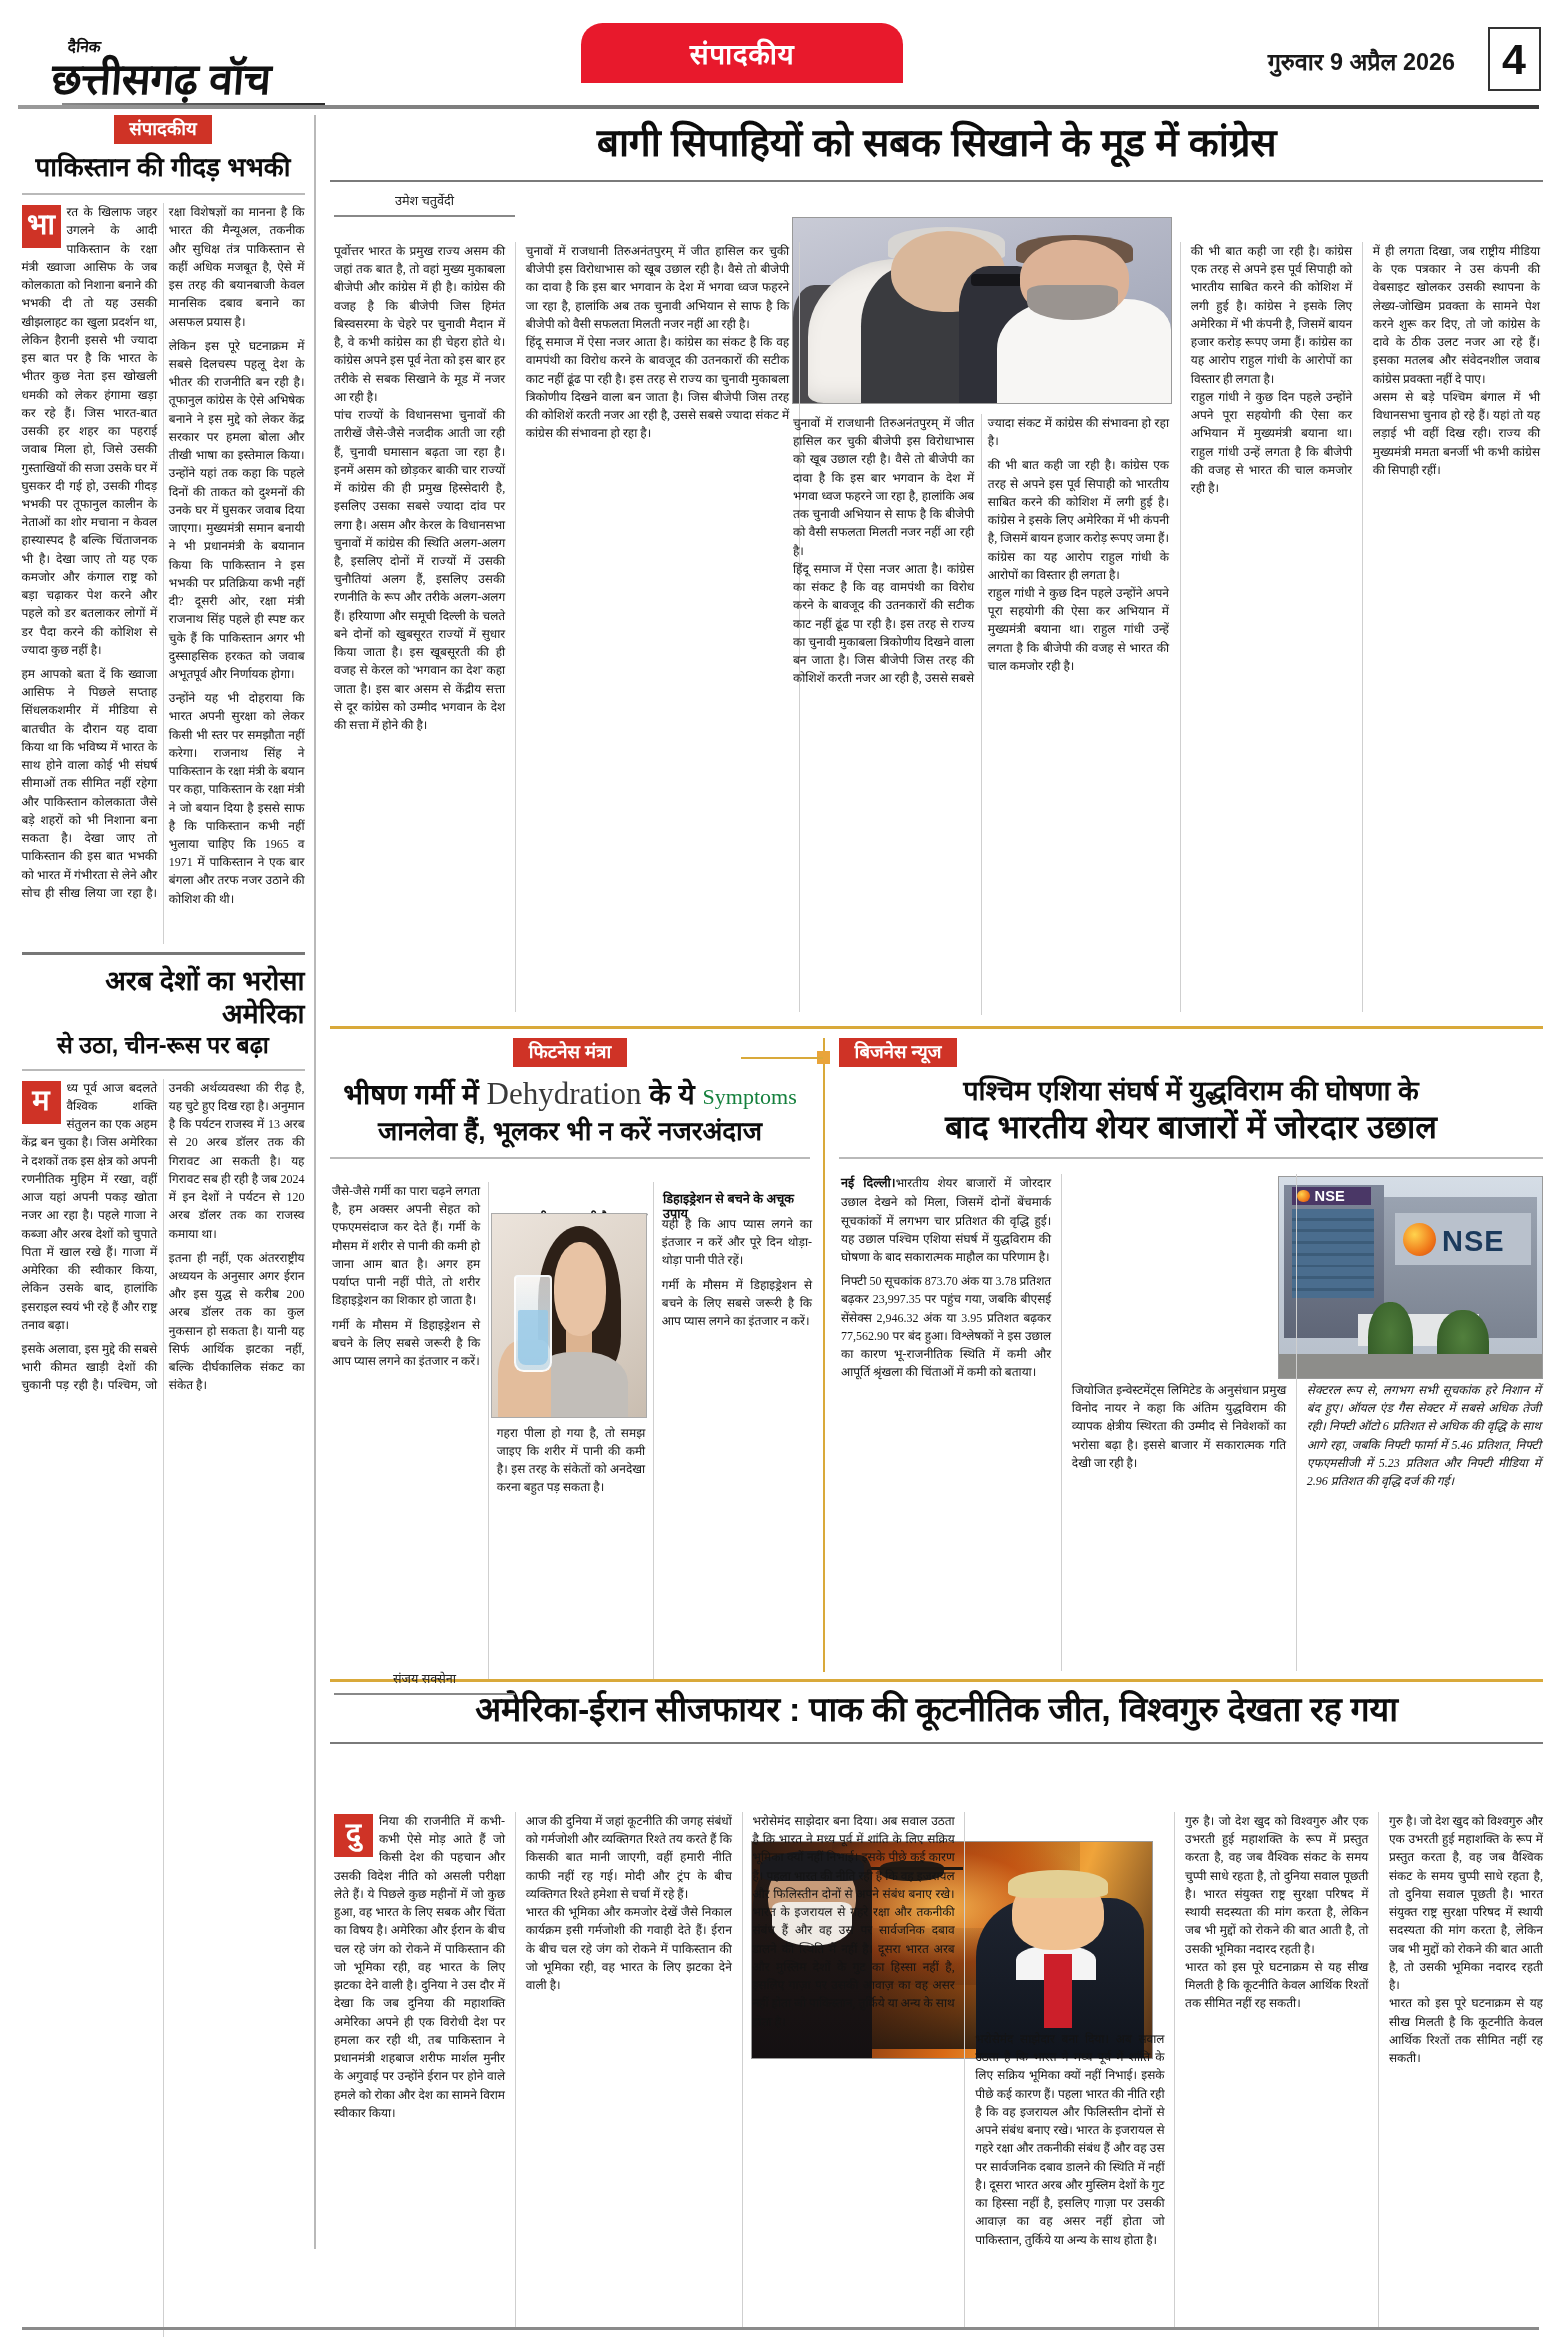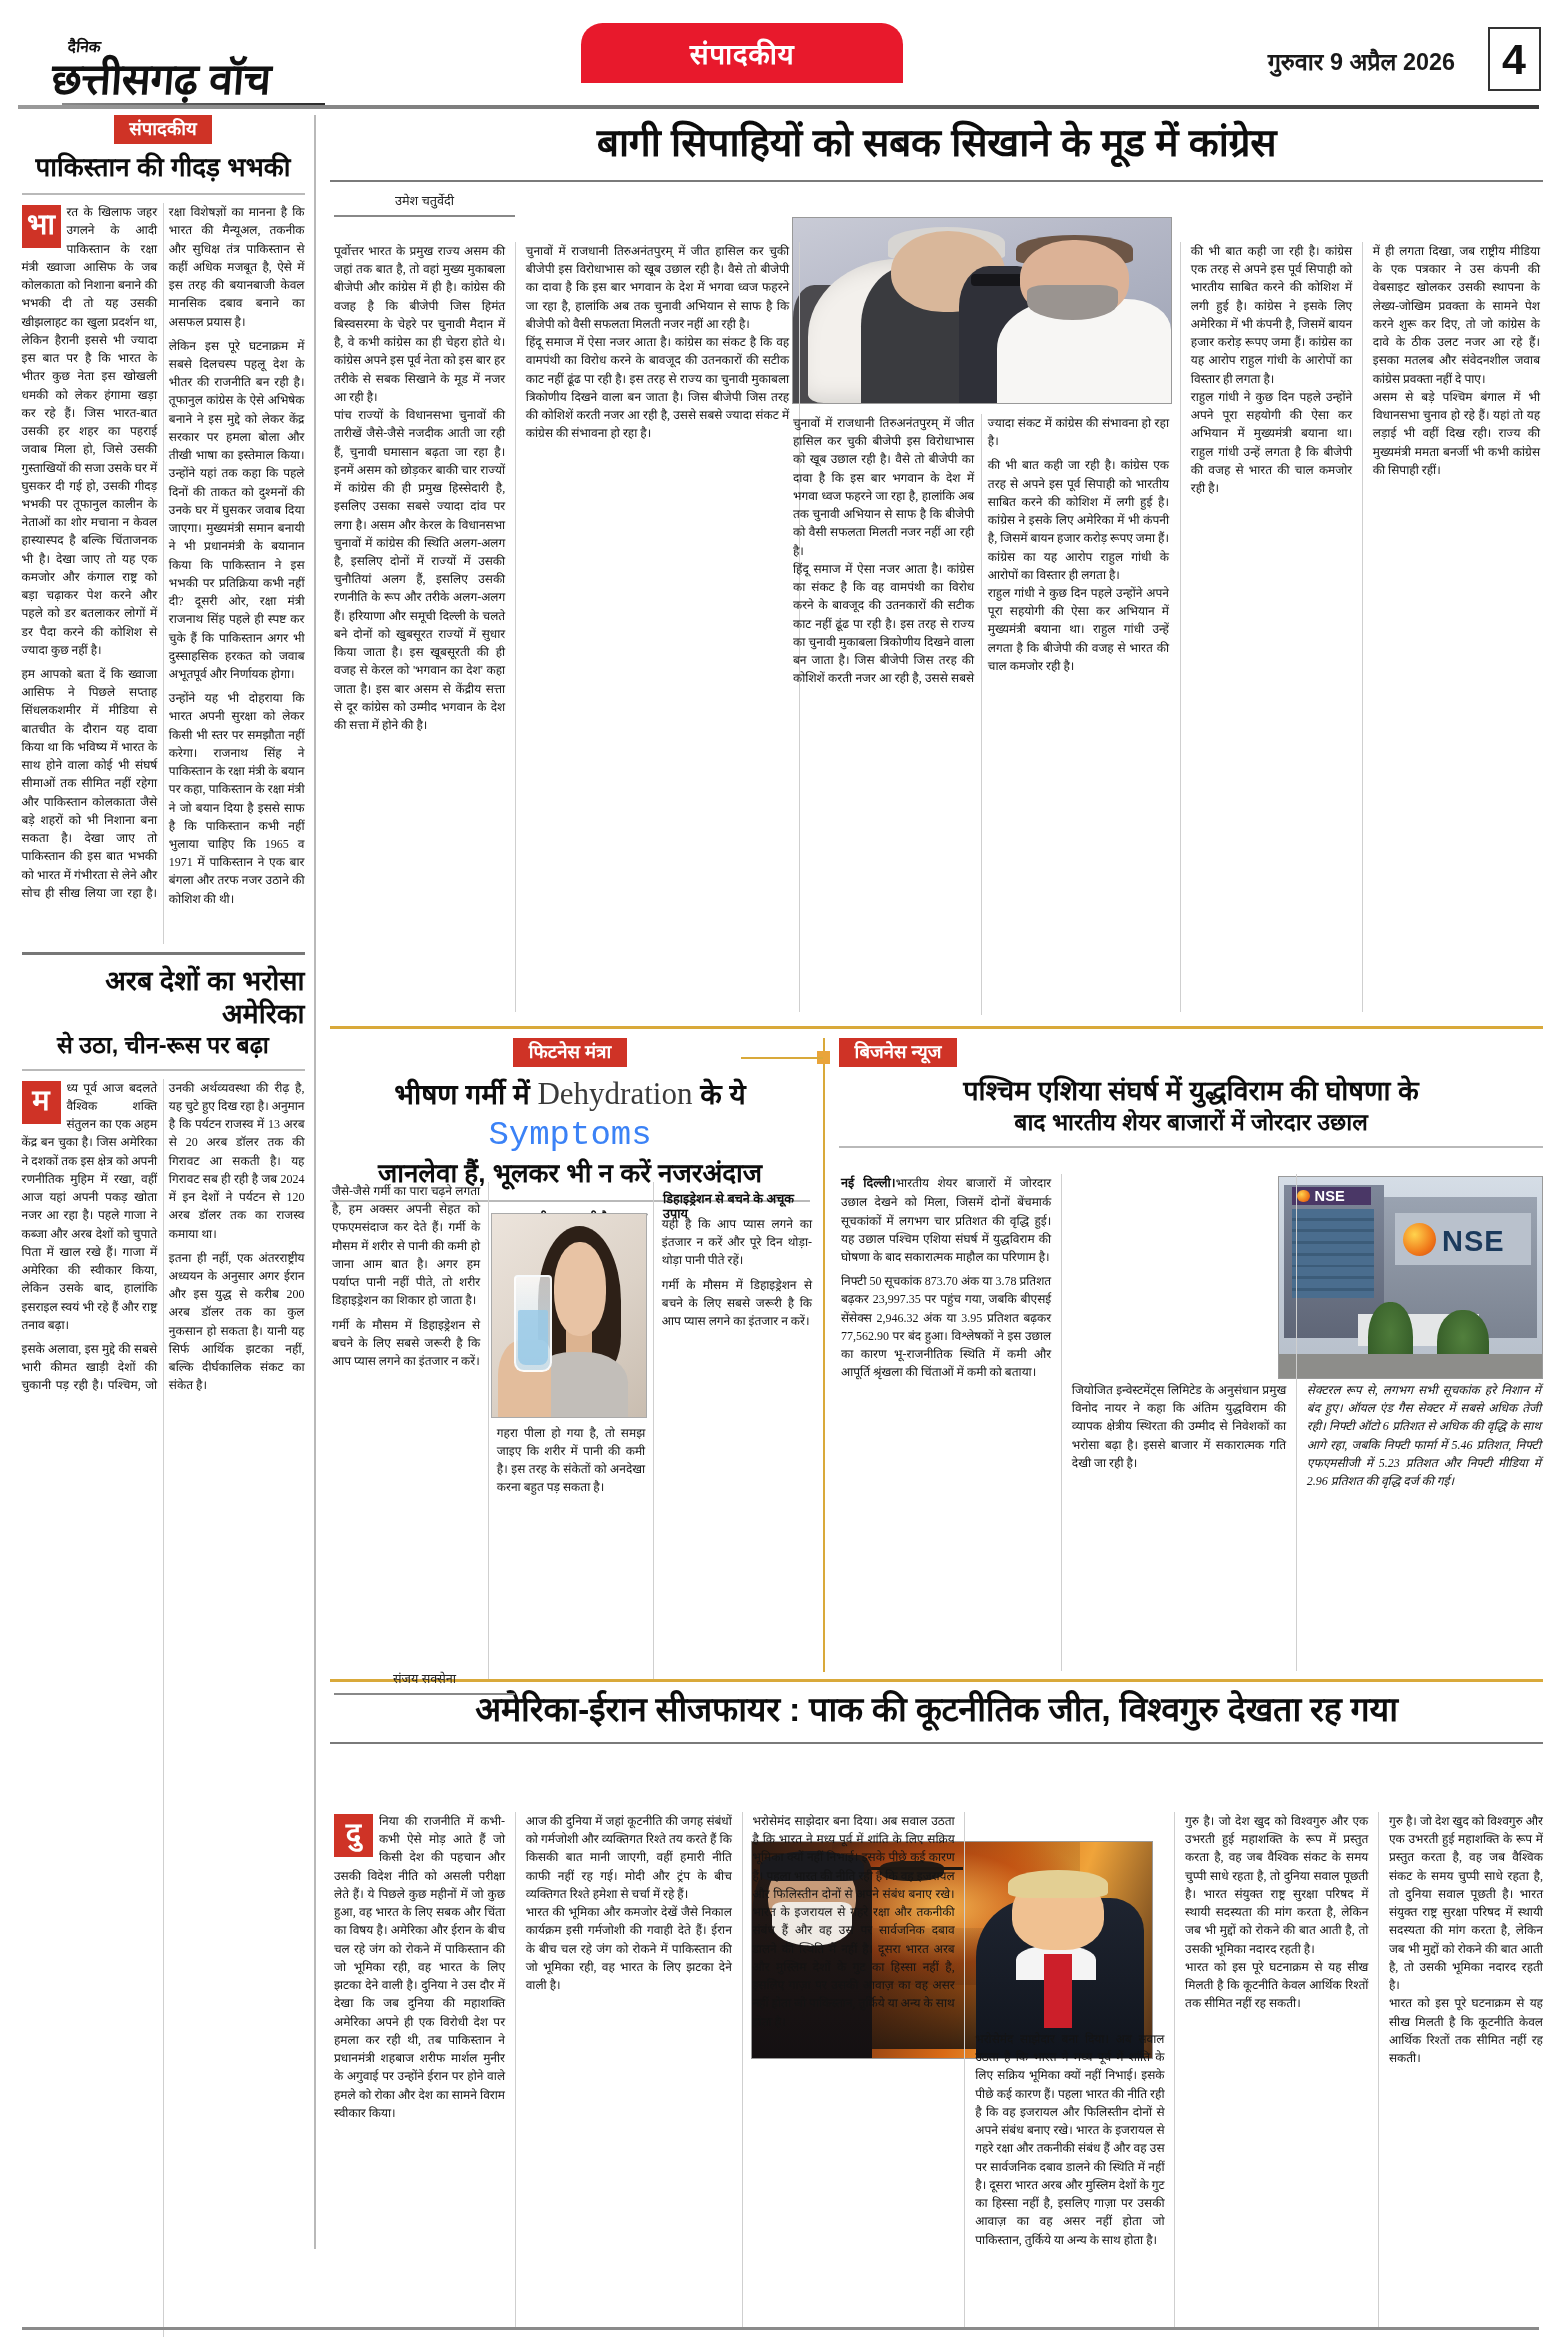--- a/index.html
+++ b/index.html
@@ -375,21 +375,21 @@
   </div>
 
   <div class="rule-h-gold" style="position:absolute; left:330px; top:1026px; width:1213px; height:2.9px;"></div>
 
   <div style="position:absolute; left:330px; top:1038px; width:480px;">
     <div style="text-align:center;">
       <span class="badge">फिटनेस मंत्रा</span>
     </div>
     <div style="text-align:center; margin-top:7.8px;">
       <div style="font-size:28px; line-height:1.25;">
-        <span class="hl" style="font-size:28px;">भीषण गर्मी में </span><span style="font-family:'Liberation Serif',serif; font-size:31px; color:#3a3a3a;">Dehydration</span><span class="hl" style="font-size:28px;"> के ये </span><span style="font-family:Liberation Mono, monospace; font-size:34px; color:#3b82f6;">Symptoms</span>
+        <span class="hl" style="font-size:28px;">भीषण गर्मी में </span><span style="font-family:'Liberation Serif',serif; font-size:31px; color:#3a3a3a;">Dehydration</span><span class="hl" style="font-size:28px;"> के ये </span><span style="font-family:Liberation Serif, serif; font-size:22px; color:#15803d;">Symptoms</span>
       </div>
       <div class="hl" style="font-size:26px; margin-top:2px;">जानलेवा हैं, भूलकर भी न करें नजरअंदाज</div>
     </div>
     <div class="rule-h" style="margin:9.8px 0 7.8px;"></div>
   </div>
 
   <div style="position:absolute; left:497px; top:1211px; width:156px; text-align:center;">
     <div class="hl" style="font-size:12.7px;">लापरवाही पड़ सकती है जान पर</div>
   </div>
   <div style="position:absolute; left:663px; top:1192px; width:144px;">
@@ -427,21 +427,21 @@
 
   <div class="rule-v-gold" style="position:absolute; left:823px; top:1038px; height:634px;"></div>
   <div style="position:absolute; left:817px; top:1051px; width:12.7px; height:12.7px; background:#e9a43a;"></div>
   <div class="rule-h-gold" style="position:absolute; left:741px; top:1057px; width:82px;"></div>
 
   <div style="position:absolute; left:839px; top:1038px; width:704px;">
     <div style="">
       <span class="badge">बिजनेस न्यूज</span>
     </div>
     <div class="hl" style="font-size:27px; text-align:center; margin-top:7.8px;">पश्चिम एशिया संघर्ष में युद्धविराम की घोषणा के</div>
-    <div class="hl" style="font-size:23px; text-align:center;">बाद भारतीय शेयर बाजारों में जोरदार उछाल</div>
+    <div class="hl" style="font-size:32px; text-align:center;">बाद भारतीय शेयर बाजारों में जोरदार उछाल</div>
     <div class="rule-h" style="margin:9.8px 0 7.8px;"></div>
   </div>
 
   <div class="photo ph-nse" style="position:absolute; left:1278px; top:1176px; width:265px; height:203px; border:1px solid #999;">
     <div class="bldg-l"></div>
     <div class="glass-l"></div>
     <div class="bldg-r"></div>
     <div class="panel-r"></div>
     <div class="nse-logo-big"></div>
     <div class="nse-big">NSE</div>

